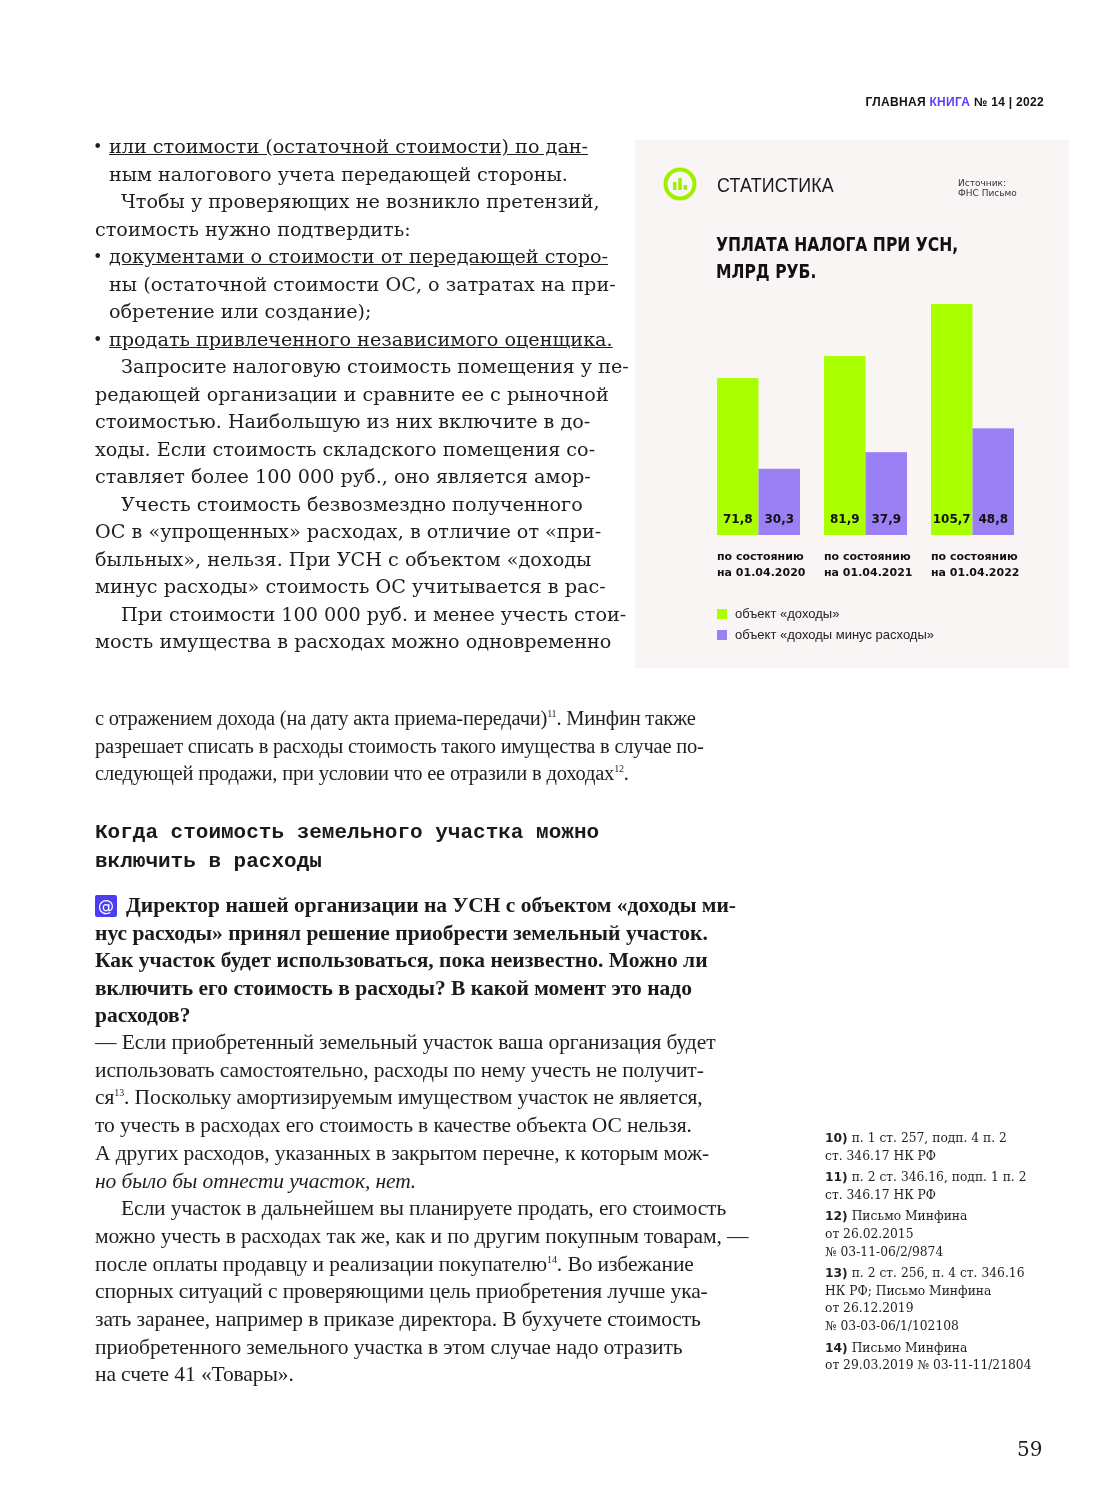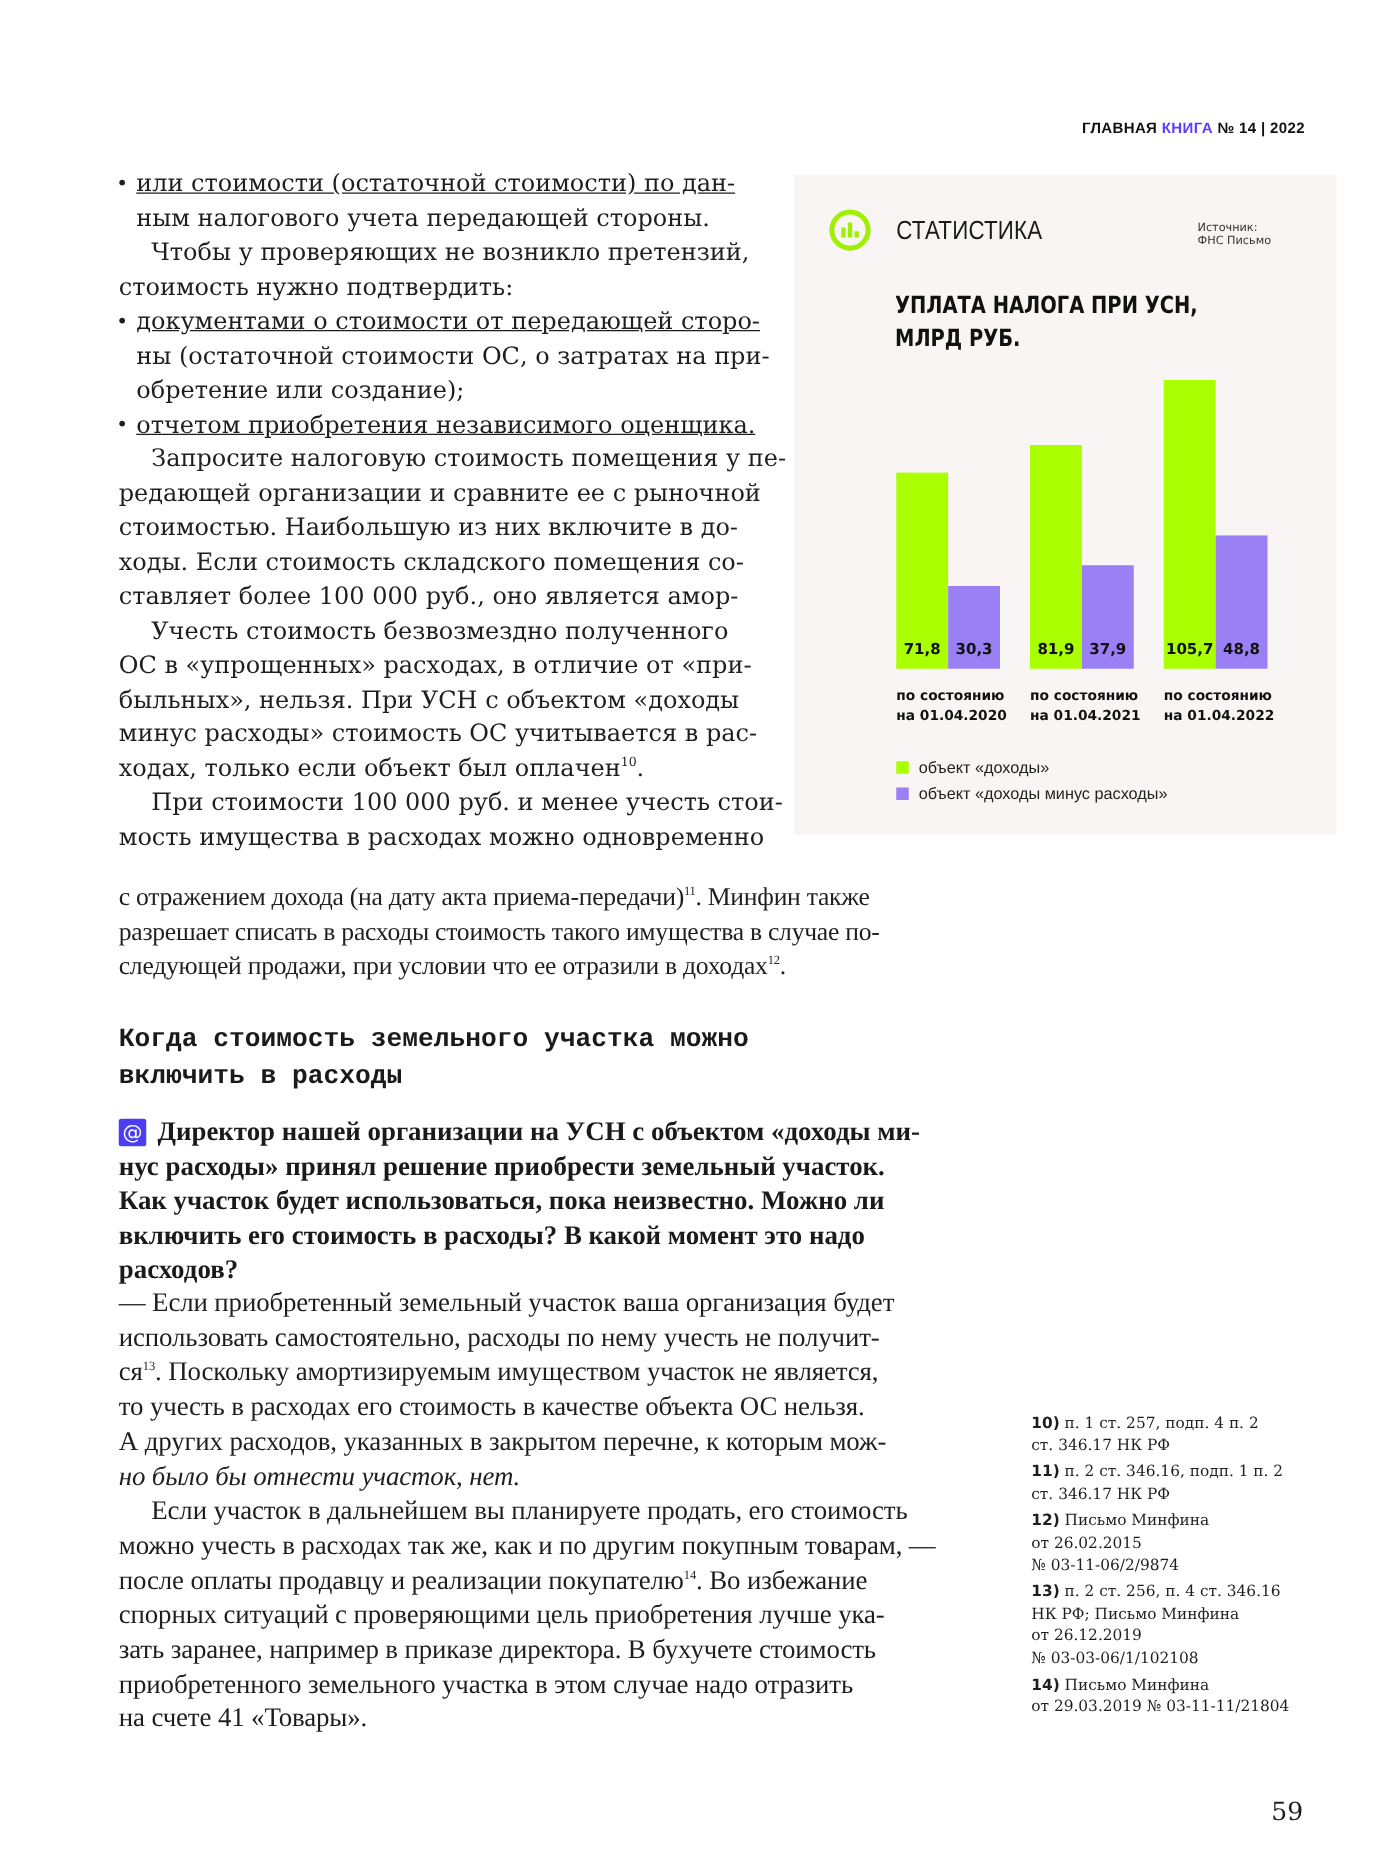--- a/index.html
+++ b/index.html
@@ -50,31 +50,30 @@
 </div>
 
 <div class="col" id="col-top" style="top:133px;width:505px;">
     <div class="line bul">или стоимости (остаточной стоимости) по дан-</div>
     <div class="line sub14">ным налогового учета передающей стороны.</div>
     <div class="line ind">Чтобы у проверяющих не возникло претензий,</div>
     <div class="line ">стоимость нужно подтвердить:</div>
     <div class="line bul">документами о стоимости от передающей сторо-</div>
     <div class="line sub14">ны (остаточной стоимости ОС, о затратах на при-</div>
     <div class="line sub14">обретение или создание);</div>
-    <div class="line bul">отчетом приобретения независимого оценщика.</div>
+    <div class="line bul">продать привлеченного независимого оценщика.</div>
     <div class="line ind">Запросите налоговую стоимость помещения у пе-</div>
     <div class="line ">редающей организации и сравните ее с рыночной</div>
     <div class="line ">стоимостью. Наибольшую из них включите в до-</div>
     <div class="line ">ходы. Если стоимость складского помещения со-</div>
     <div class="line ">ставляет более 100 000 руб., оно является амор-</div>
     <div class="line ind">Учесть стоимость безвозмездно полученного</div>
     <div class="line ">ОС в «упрощенных» расходах, в отличие от «при-</div>
     <div class="line ">быльных», нельзя. При УСН с объектом «доходы</div>
     <div class="line ">минус расходы» стоимость ОС учитывается в рас-</div>
-    <div class="line ">ходах, только если объект был оплачен<sup>10</sup>.</div>
     <div class="line ind">При стоимости 100 000 руб. и менее учесть стои-</div>
     <div class="line ">мость имущества в расходах можно одновременно</div>
   </div>
 <div class="col narrow" id="col-wide" style="top:705px;width:680px;">
     <div class="line ">с отражением дохода (на дату акта приема-передачи)<sup>11</sup>. Минфин также</div>
     <div class="line ">разрешает списать в расходы стоимость такого имущества в случае по-</div>
     <div class="line ">следующей продажи, при условии что ее отразили в доходах<sup>12</sup>.</div>
   </div>
 
 <div class="heading" id="heading">

